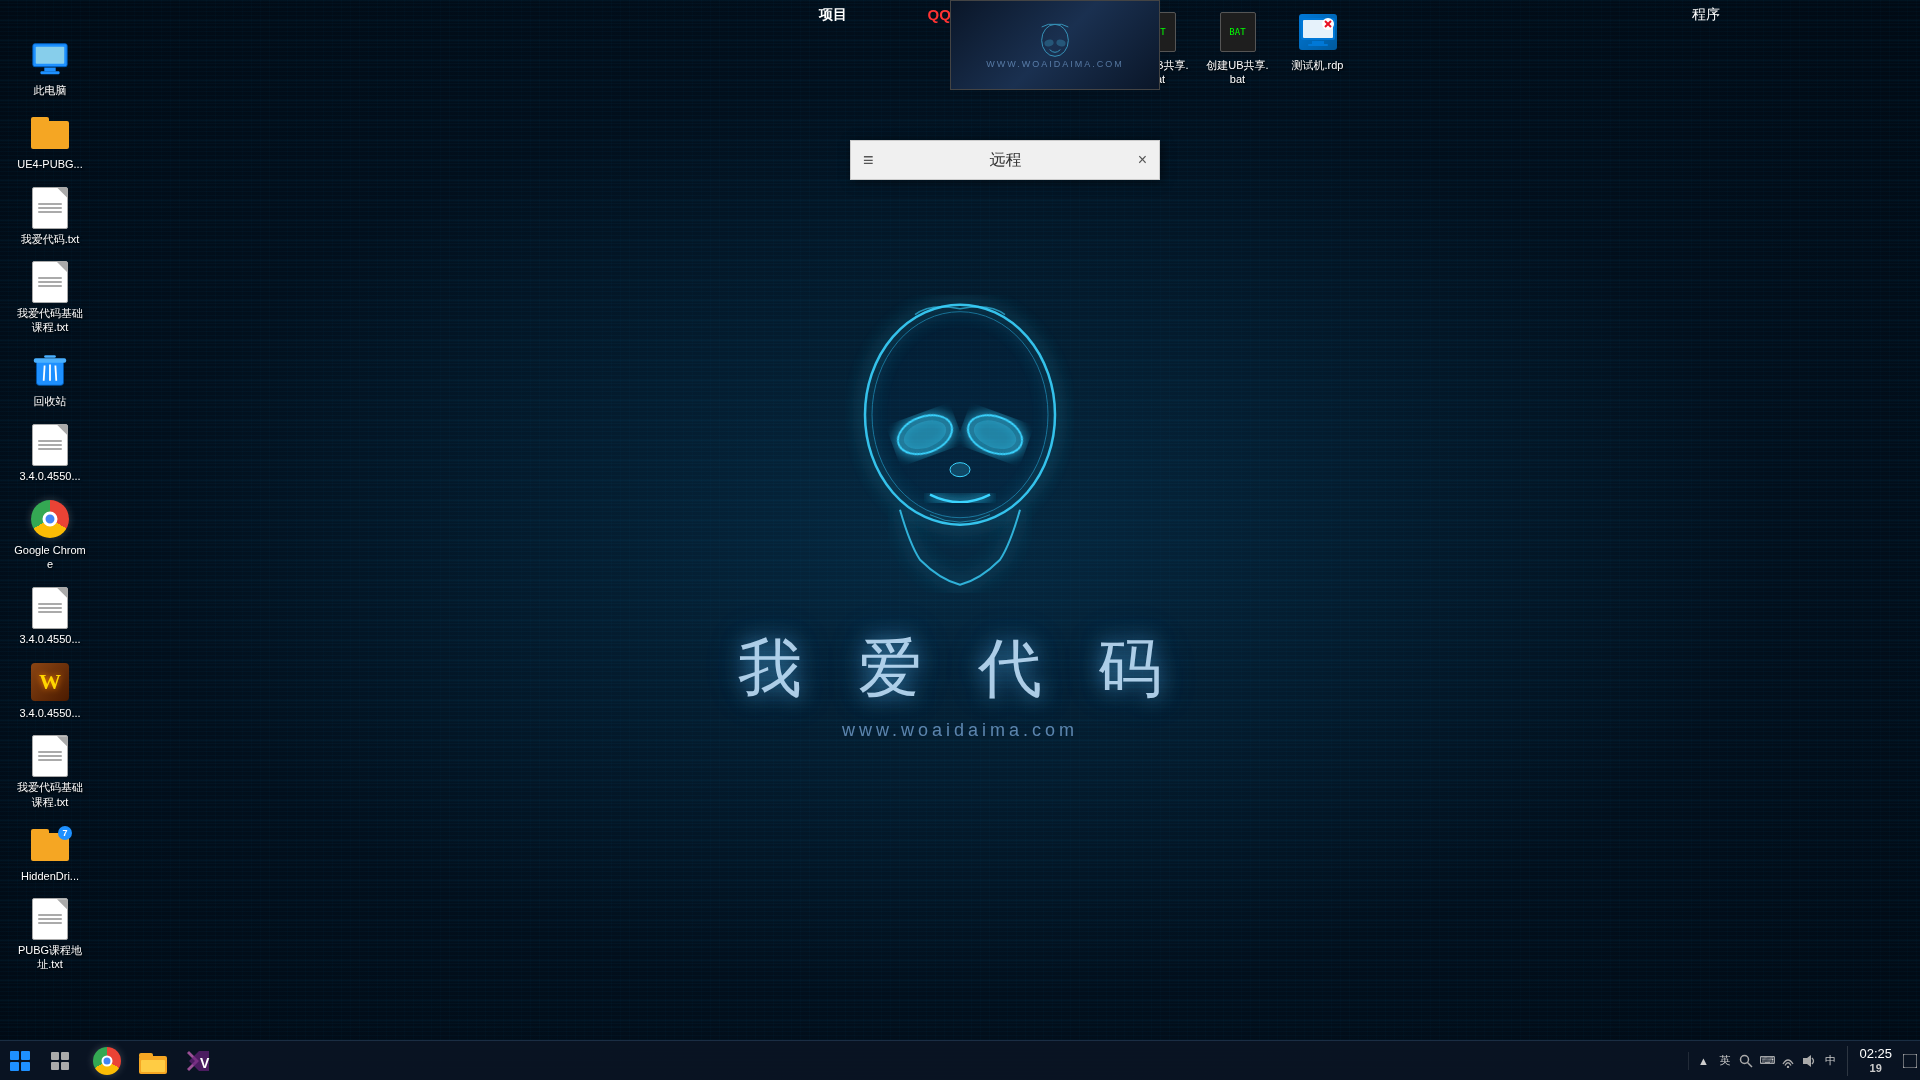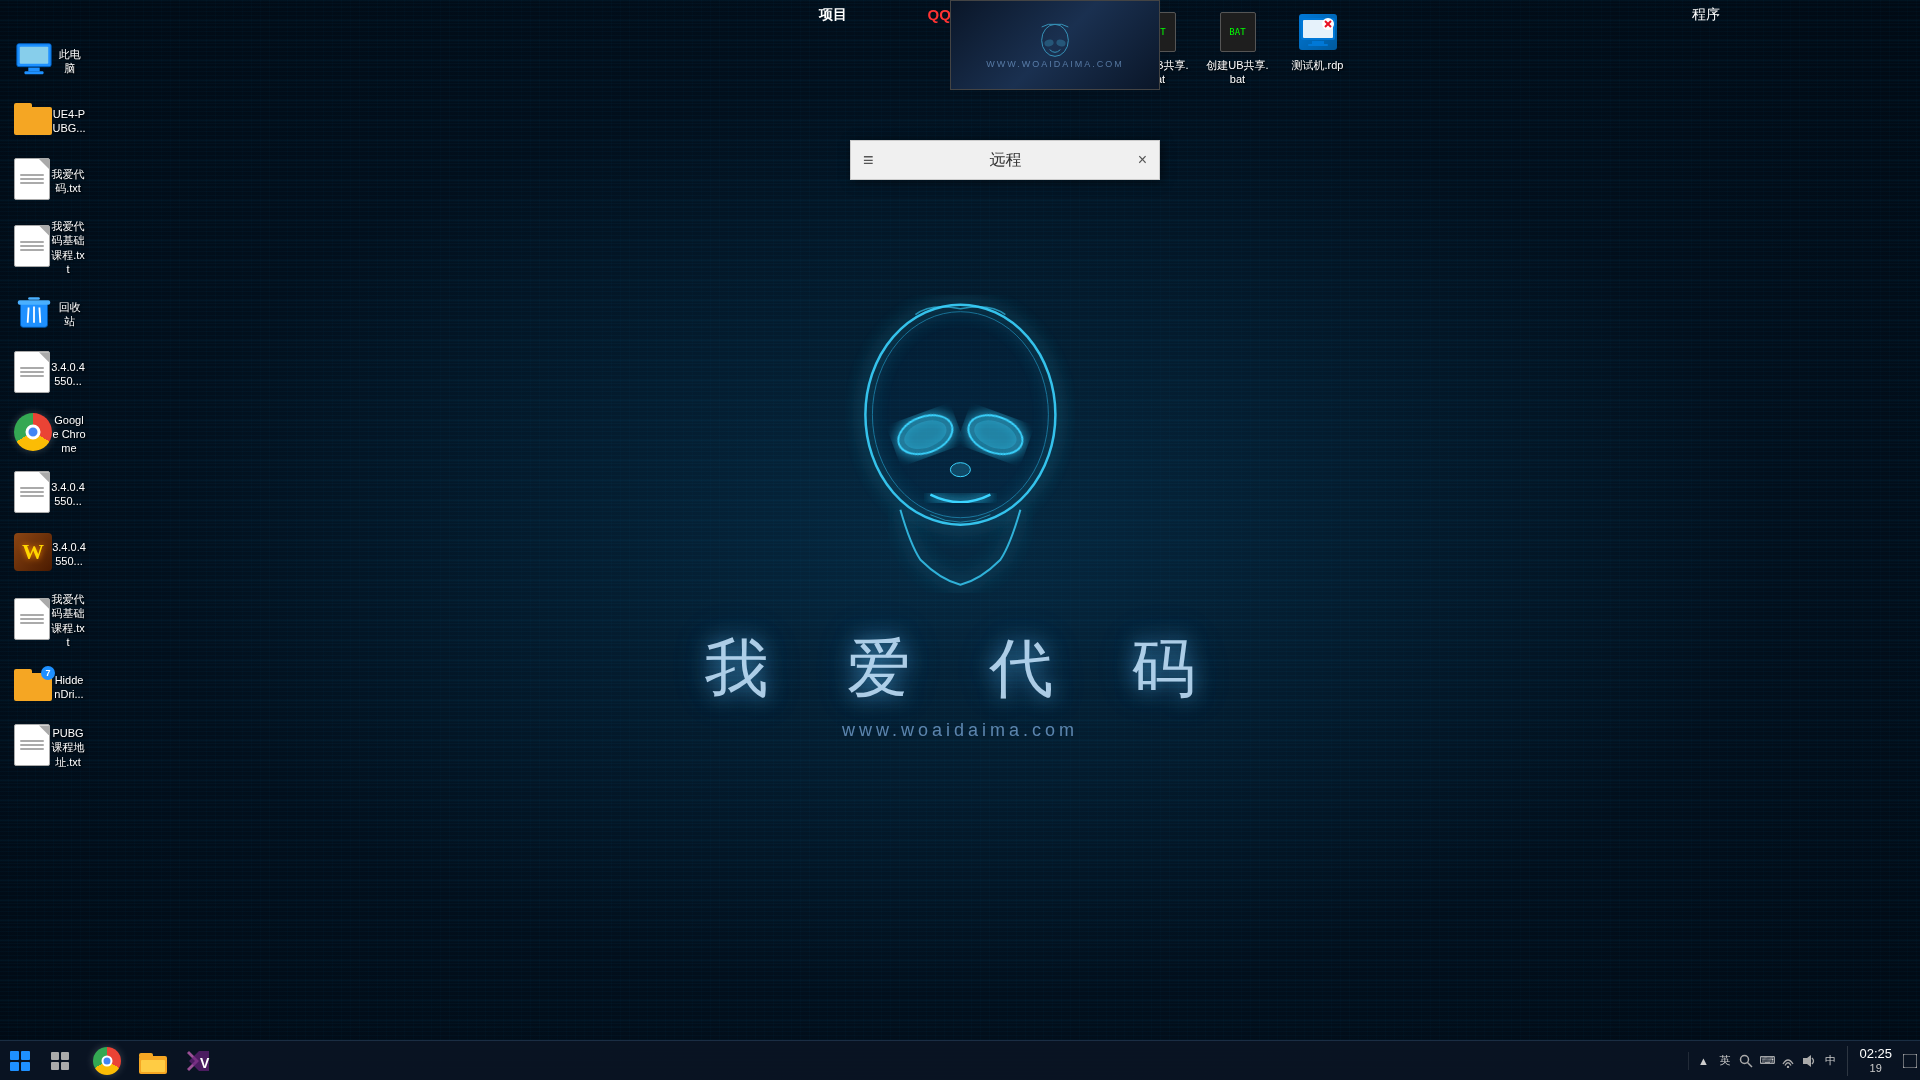--- a/index.html
+++ b/index.html
@@ -82,41 +82,41 @@
       position: relative;
     }
 
     .alien-text-main {
       font-size: 64px;
       color: rgba(200, 230, 255, 0.85);
       letter-spacing: 20px;
       font-weight: 300;
       text-shadow: 0 0 20px rgba(100, 200, 255, 0.6), 0 0 40px rgba(50, 150, 255, 0.3);
       margin-top: 10px;
-      font-family: Liberation Mono, monospace;
+      font-family: Liberation Serif, serif;
     }
 
     .alien-url {
       font-size: 18px;
       color: rgba(150, 200, 255, 0.6);
       letter-spacing: 4px;
       margin-top: 8px;
     }
 
     
     .desktop-icons {
       position: absolute;
       top: 0;
       left: 0;
       padding: 10px;
     }
 
     .icon-item {
       display: flex;
-      flex-direction: row;
+      flex-direction: column;
       align-items: center;
       width: 80px;
       margin-bottom: 8px;
       cursor: pointer;
       padding: 4px;
       border-radius: 4px;
     }
 
     .icon-img {
       width: 40px;
@@ -321,20 +321,21 @@
     .taskbar-time {
       font-size: 13px;
       color: white;
       line-height: 1.2;
     }
 
     .taskbar-date {
       font-size: 11px;
       color: #ccc;
       line-height: 1.2;
+      font-weight: bold;
     }
 
     .taskbar-notify {
       width: 20px;
       height: 40px;
       display: flex;
       align-items: center;
       justify-content: center;
       cursor: pointer;
     }

